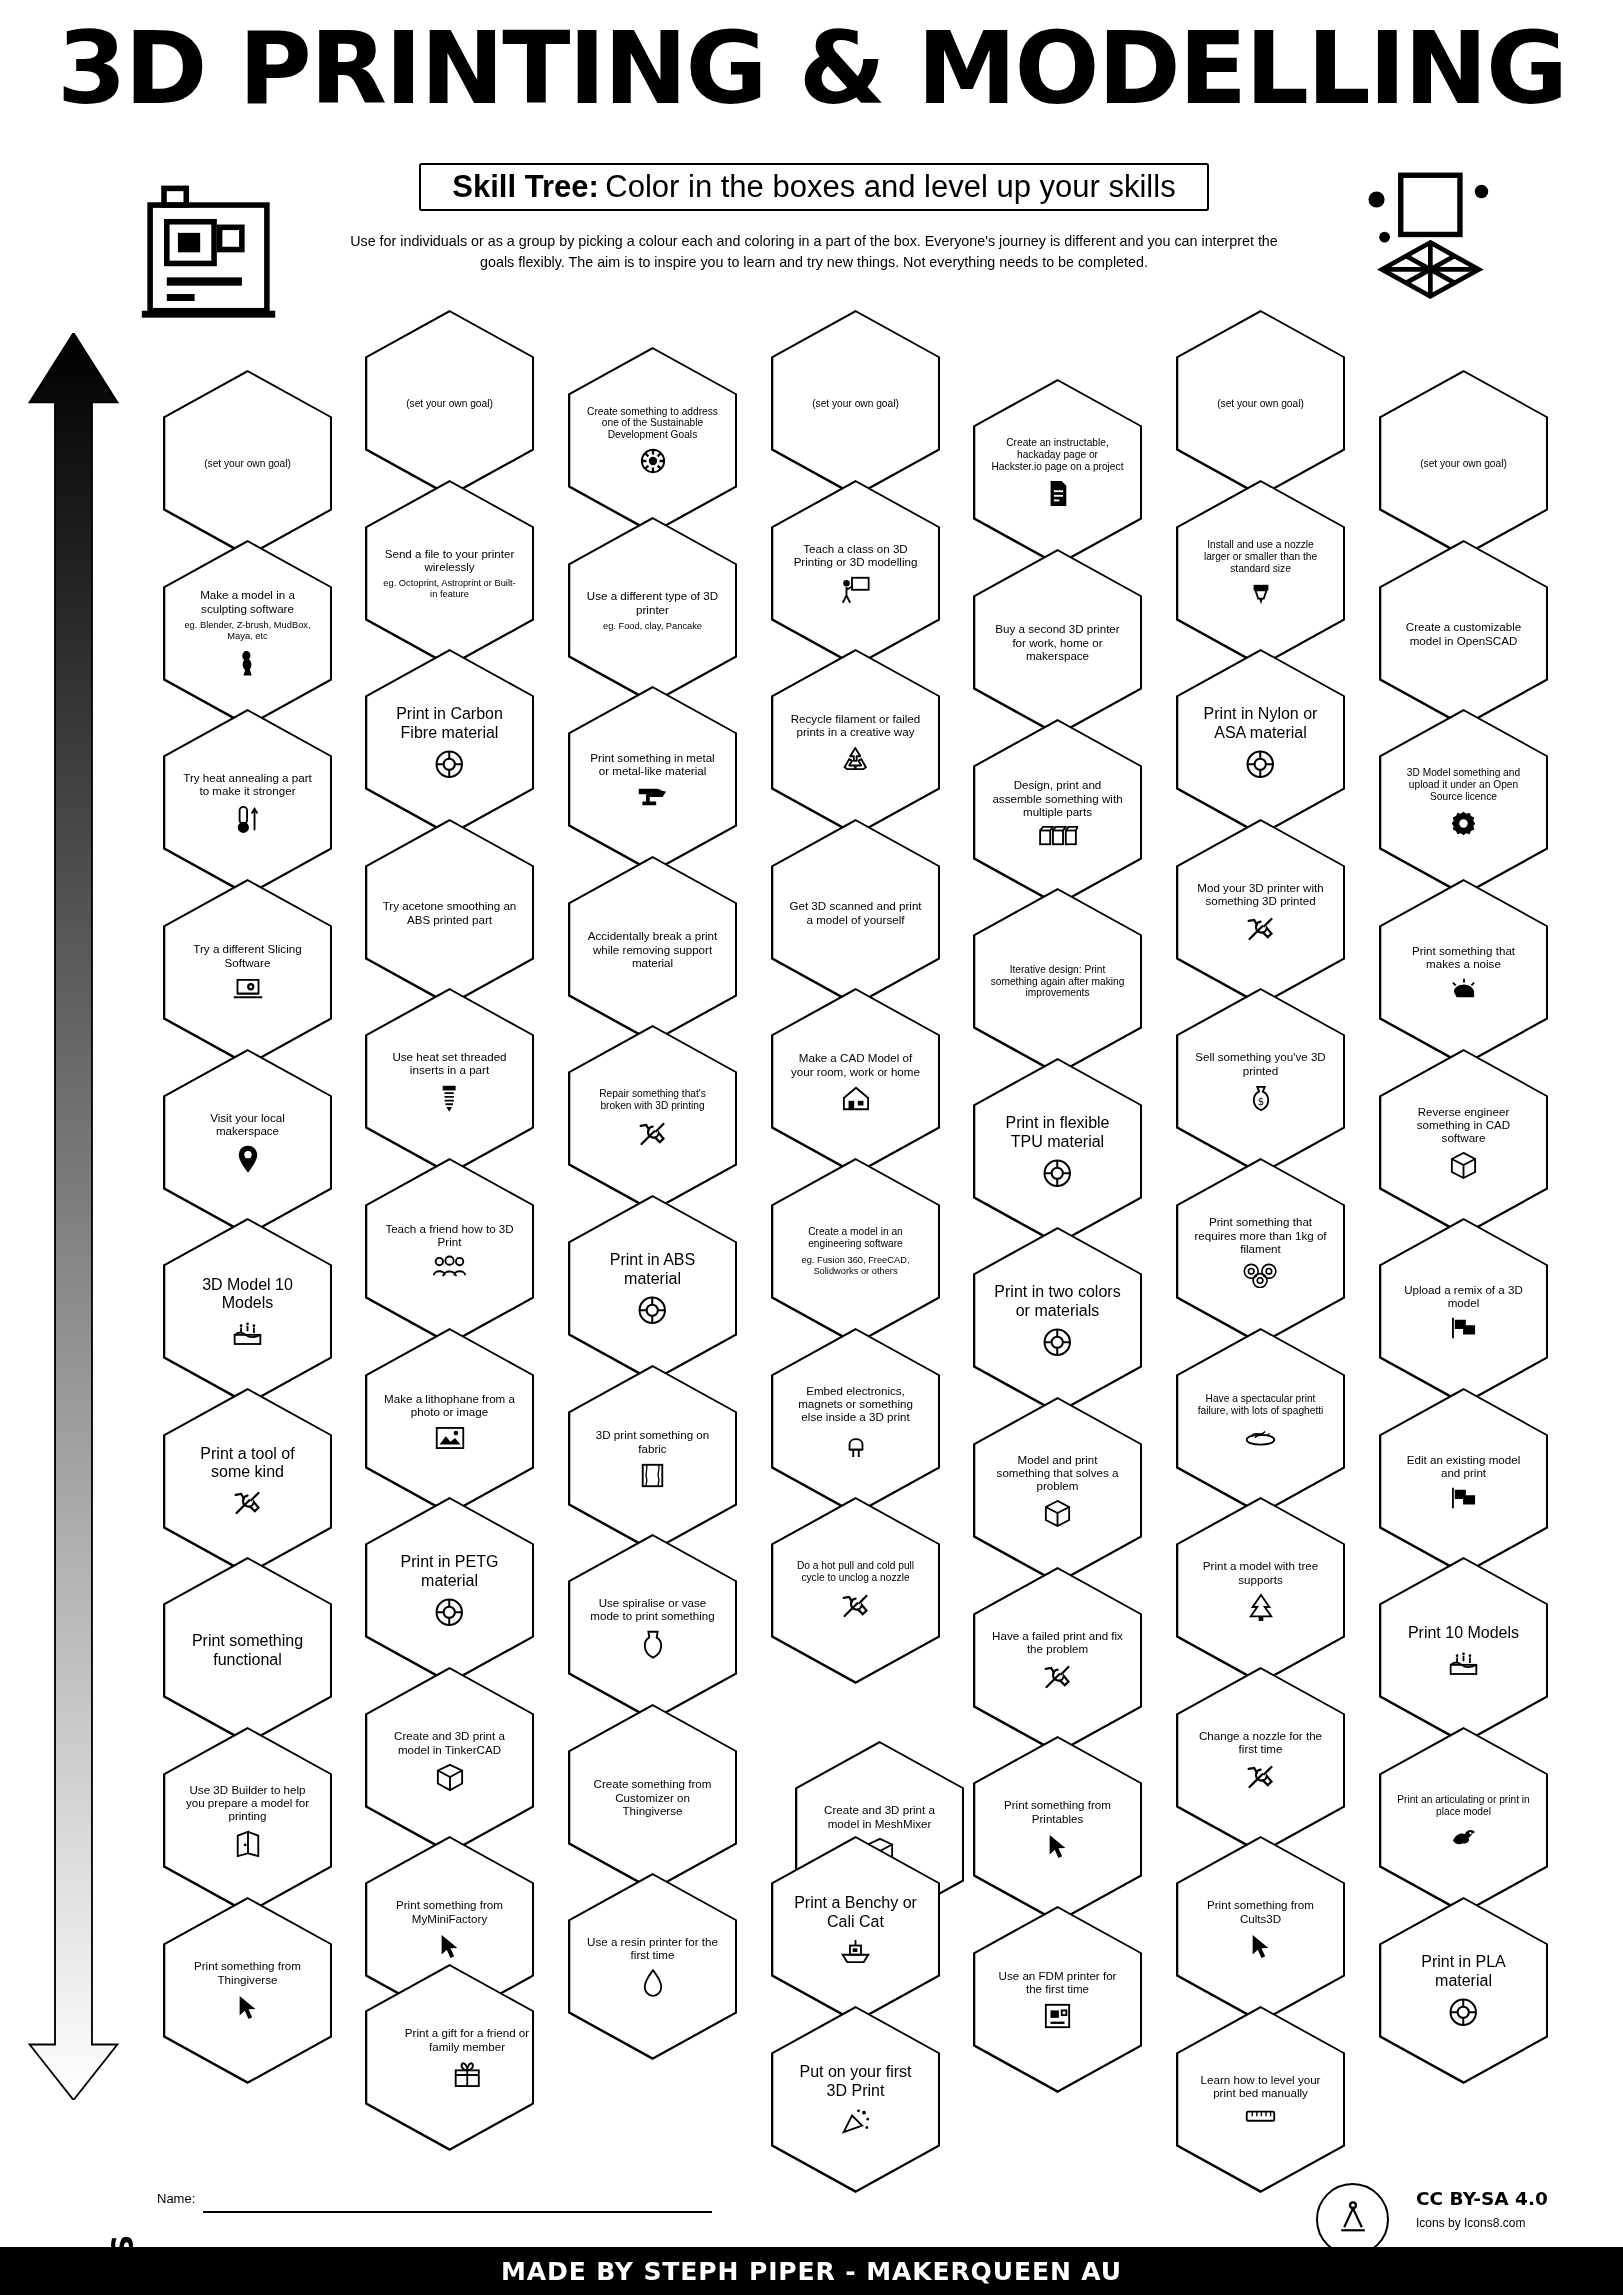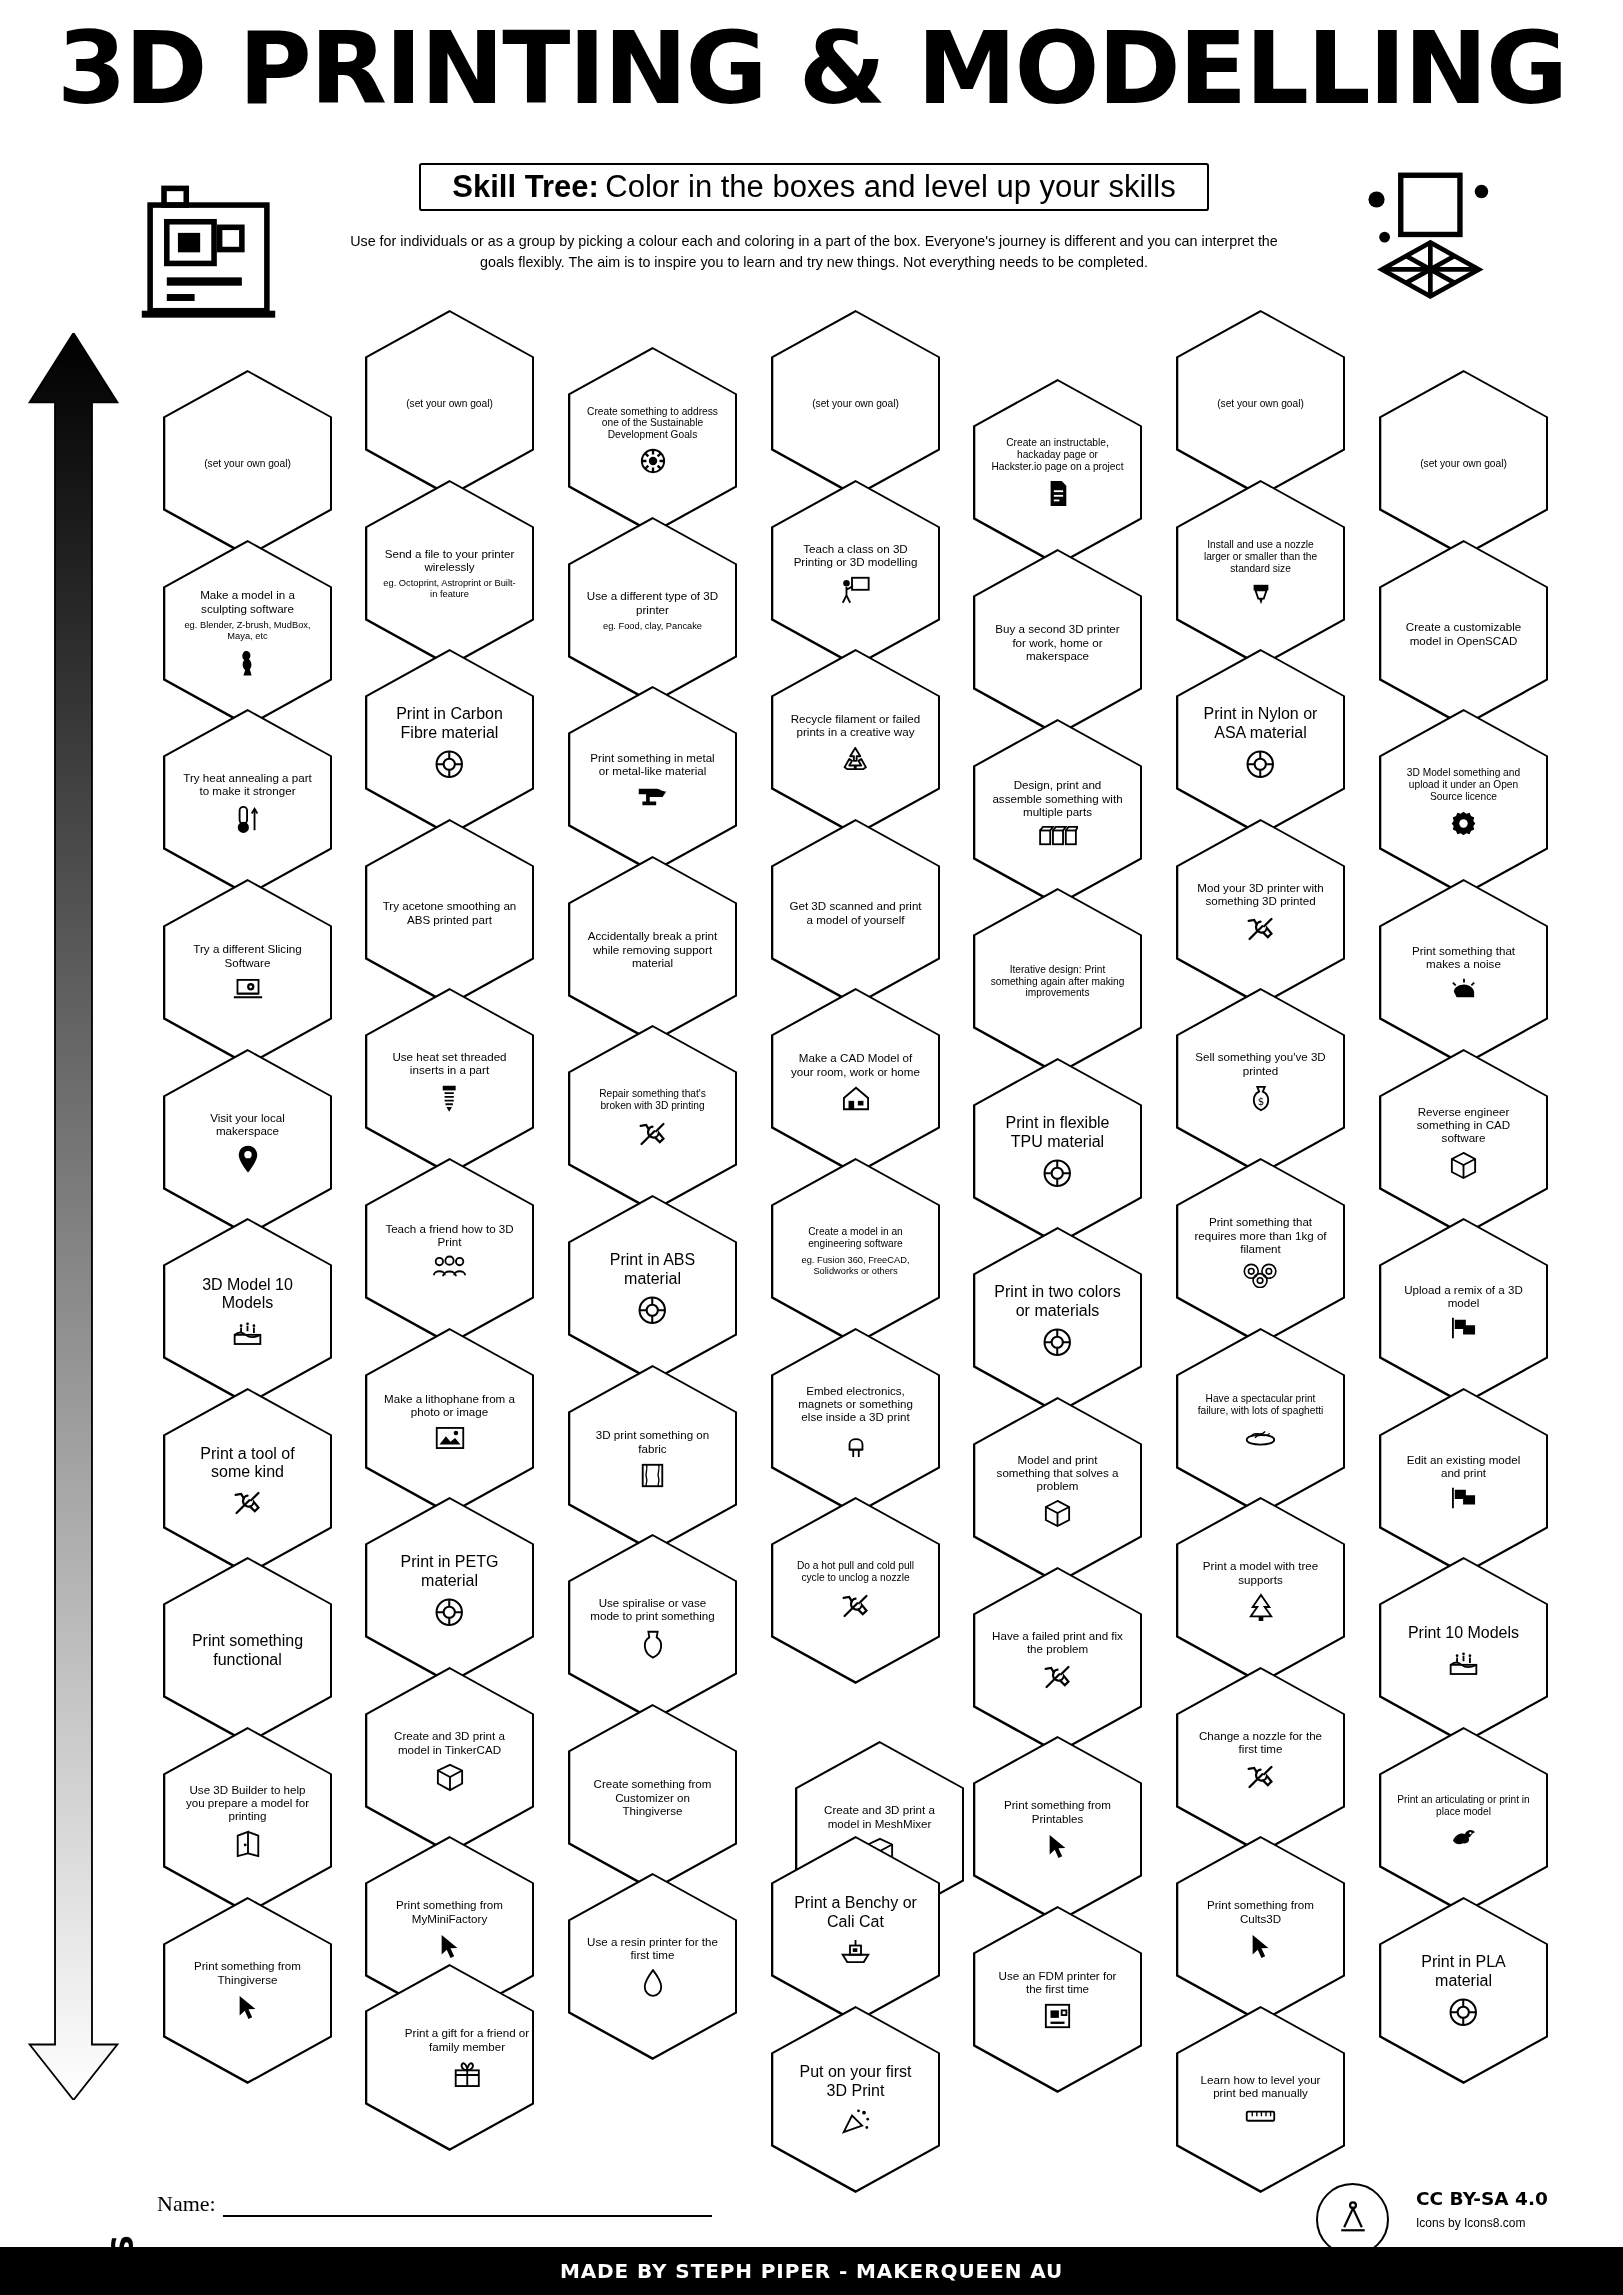--- a/index.html
+++ b/index.html
@@ -63,34 +63,34 @@
   .hex-ico svg{display:block;}
 
   
   #start-row{
     position:absolute;top:2087px;left:662px;width:333px;height:51px;
     display:flex;align-items:center;justify-content:center;gap:12px;
   }
   #start-row .word{font-size:32px;font-weight:bold;letter-spacing:0.9px;font-family:"DejaVu Sans",sans-serif;}
 
   
-  #name-row{position:absolute;top:2191px;left:157px;width:555px;font-size:22px;display:flex;align-items:flex-end;font-family:Liberation Serif, serif;}
+  #name-row{position:absolute;top:2191px;left:157px;width:555px;font-size:13px;display:flex;}
   #name-line{flex:1;border-bottom:2.3px solid #000;margin-left:7.4px;height:20.4px;}
 
   
   #license{position:absolute;top:2188px;left:1416px;width:194px;text-align:left;}
   #license .cc{font-size:18.5px;font-weight:bold;font-family:"DejaVu Sans",sans-serif;}
   #license .icons8{font-size:12px;margin-top:7.4px;}
   #license-badge{position:absolute;top:2183px;left:1316px;width:69px;height:69px;border:2.8px solid #000;border-radius:50%;display:flex;align-items:center;justify-content:center;}
 
   
   #footer{
     position:absolute;left:0;bottom:0;width:1623px;height:48px;background:#000;color:#fff;
     display:flex;align-items:center;justify-content:center;
-    font-size:20px;font-weight:bold;letter-spacing:0.9px;font-family:"DejaVu Sans",sans-serif;
+    font-size:25px;font-weight:bold;letter-spacing:0.9px;font-family:"DejaVu Sans",sans-serif;
   }
 </style>
 </head>
 <body>
 
 <div id="page">
 
   <div id="title">3D PRINTING &amp; MODELLING</div>
 
   <div id="subtitle-bar">

